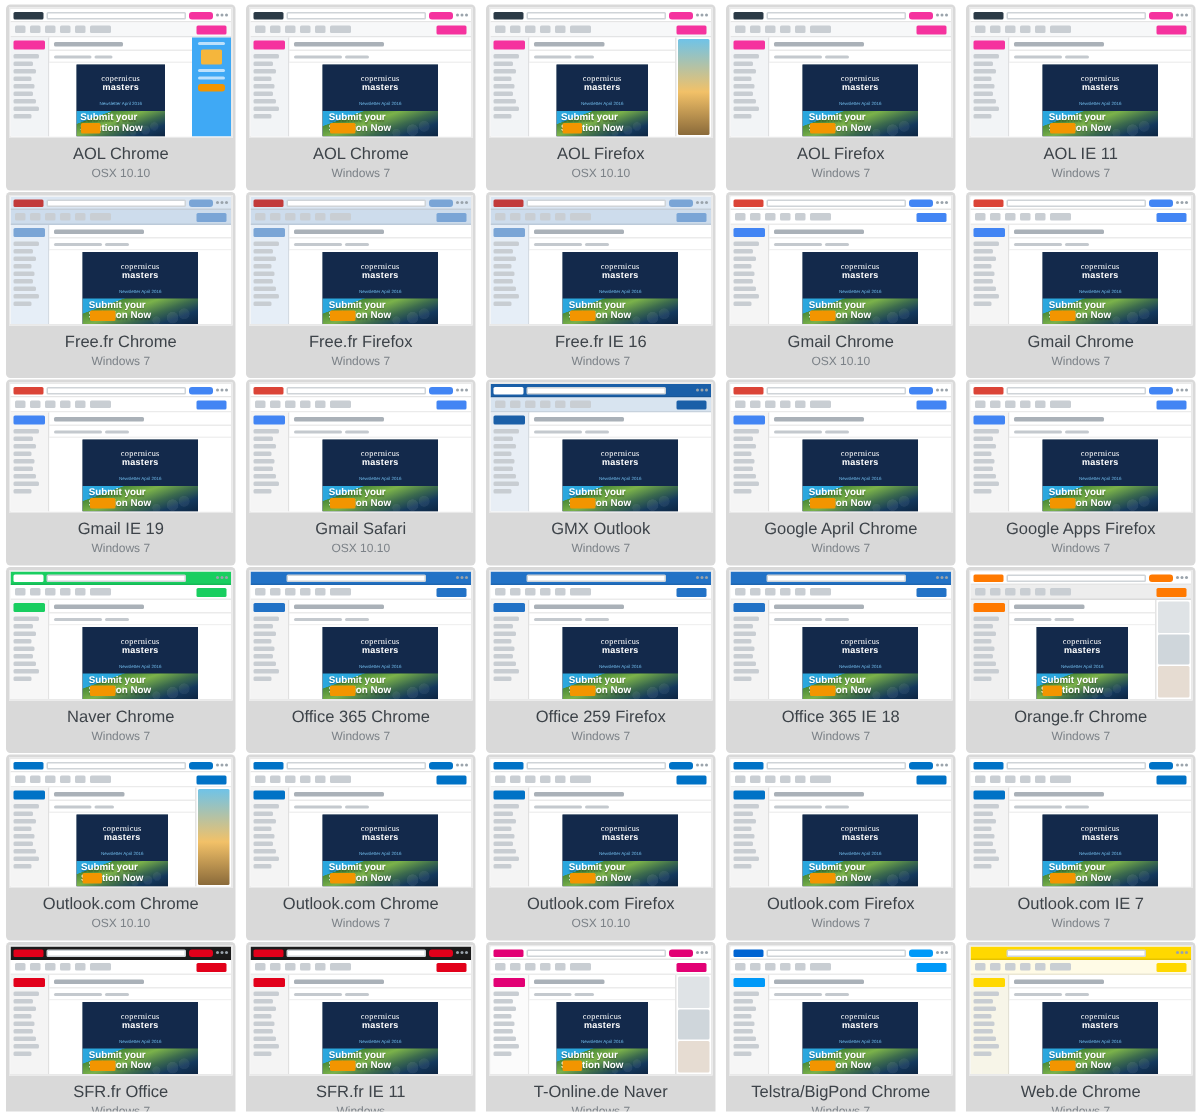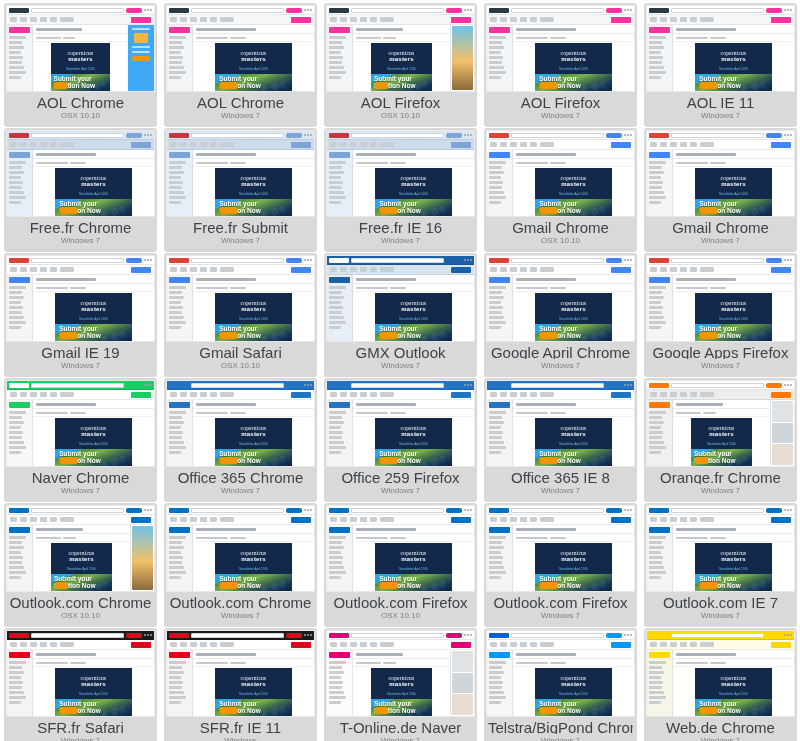--- a/index.html
+++ b/index.html
@@ -167,21 +167,21 @@
             display: flex; flex-direction: column; gap: 1px; padding: 1px; }
   .adrail .ad { flex: 1; border-radius: 1px; }
 
   .caption {
     width: 100%;
     text-align: center;
     padding: 5px 2px 0 2px;
     flex: 1;
   }
   .cap-title {
-    font-size: 15px;
+    font-size: 11px;
     color: #3d4349;
     line-height: 12px;
     white-space: nowrap;
     overflow: hidden;
   }
   .cap-sub {
     font-size: 8px;
     color: #7b8187;
     line-height: 11px;
     margin-top: 1px;
@@ -624,21 +624,21 @@
                     <div class="chead">Submit your Solution Now</div>
                     <div class="ccta"></div>
                   </div>
                 </div>
               </div>
             </div>
           </div>
         </div>
       </div>
       <div class="caption">
-        <div class="cap-title">Free.fr Submit</div>
+        <div class="cap-title">Free.fr Firefox</div>
         <div class="cap-sub">Windows 7</div>
       </div>
     </div>
     <div class="card">
       <div class="thumb-wrap">
         <div class="thumb">
           <div class="topbar" style="background: rgb(219, 230, 242);">
             <div class="logo" style="background: rgb(194, 59, 59);"></div>
             <div class="urlbar"></div>
             <div class="pill" style="background: rgb(122, 165, 214);"></div>
@@ -1368,21 +1368,21 @@
                     <div class="chead">Submit your Solution Now</div>
                     <div class="ccta"></div>
                   </div>
                 </div>
               </div>
             </div>
           </div>
         </div>
       </div>
       <div class="caption">
-        <div class="cap-title">Office 365 IE 8</div>
+        <div class="cap-title">Office 365 IE 18</div>
         <div class="cap-sub">Windows 7</div>
       </div>
     </div>
     <div class="card">
       <div class="thumb-wrap">
         <div class="thumb">
           <div class="topbar" style="background: rgb(255, 255, 255);">
             <div class="logo" style="background: rgb(255, 121, 0);"></div>
             <div class="urlbar"></div>
             <div class="pill" style="background: rgb(255, 121, 0);"></div>
@@ -1810,21 +1810,21 @@
                     <div class="chead">Submit your Solution Now</div>
                     <div class="ccta"></div>
                   </div>
                 </div>
               </div>
             </div>
           </div>
         </div>
       </div>
       <div class="caption">
-        <div class="cap-title">SFR.fr Safari</div>
+        <div class="cap-title">SFR.fr Office</div>
         <div class="cap-sub">Windows 7</div>
       </div>
     </div>
     <div class="card">
       <div class="thumb-wrap">
         <div class="thumb">
           <div class="topbar" style="background: rgb(27, 27, 27);">
             <div class="logo" style="background: rgb(226, 0, 26);"></div>
             <div class="urlbar"></div>
             <div class="pill" style="background: rgb(226, 0, 26);"></div>

